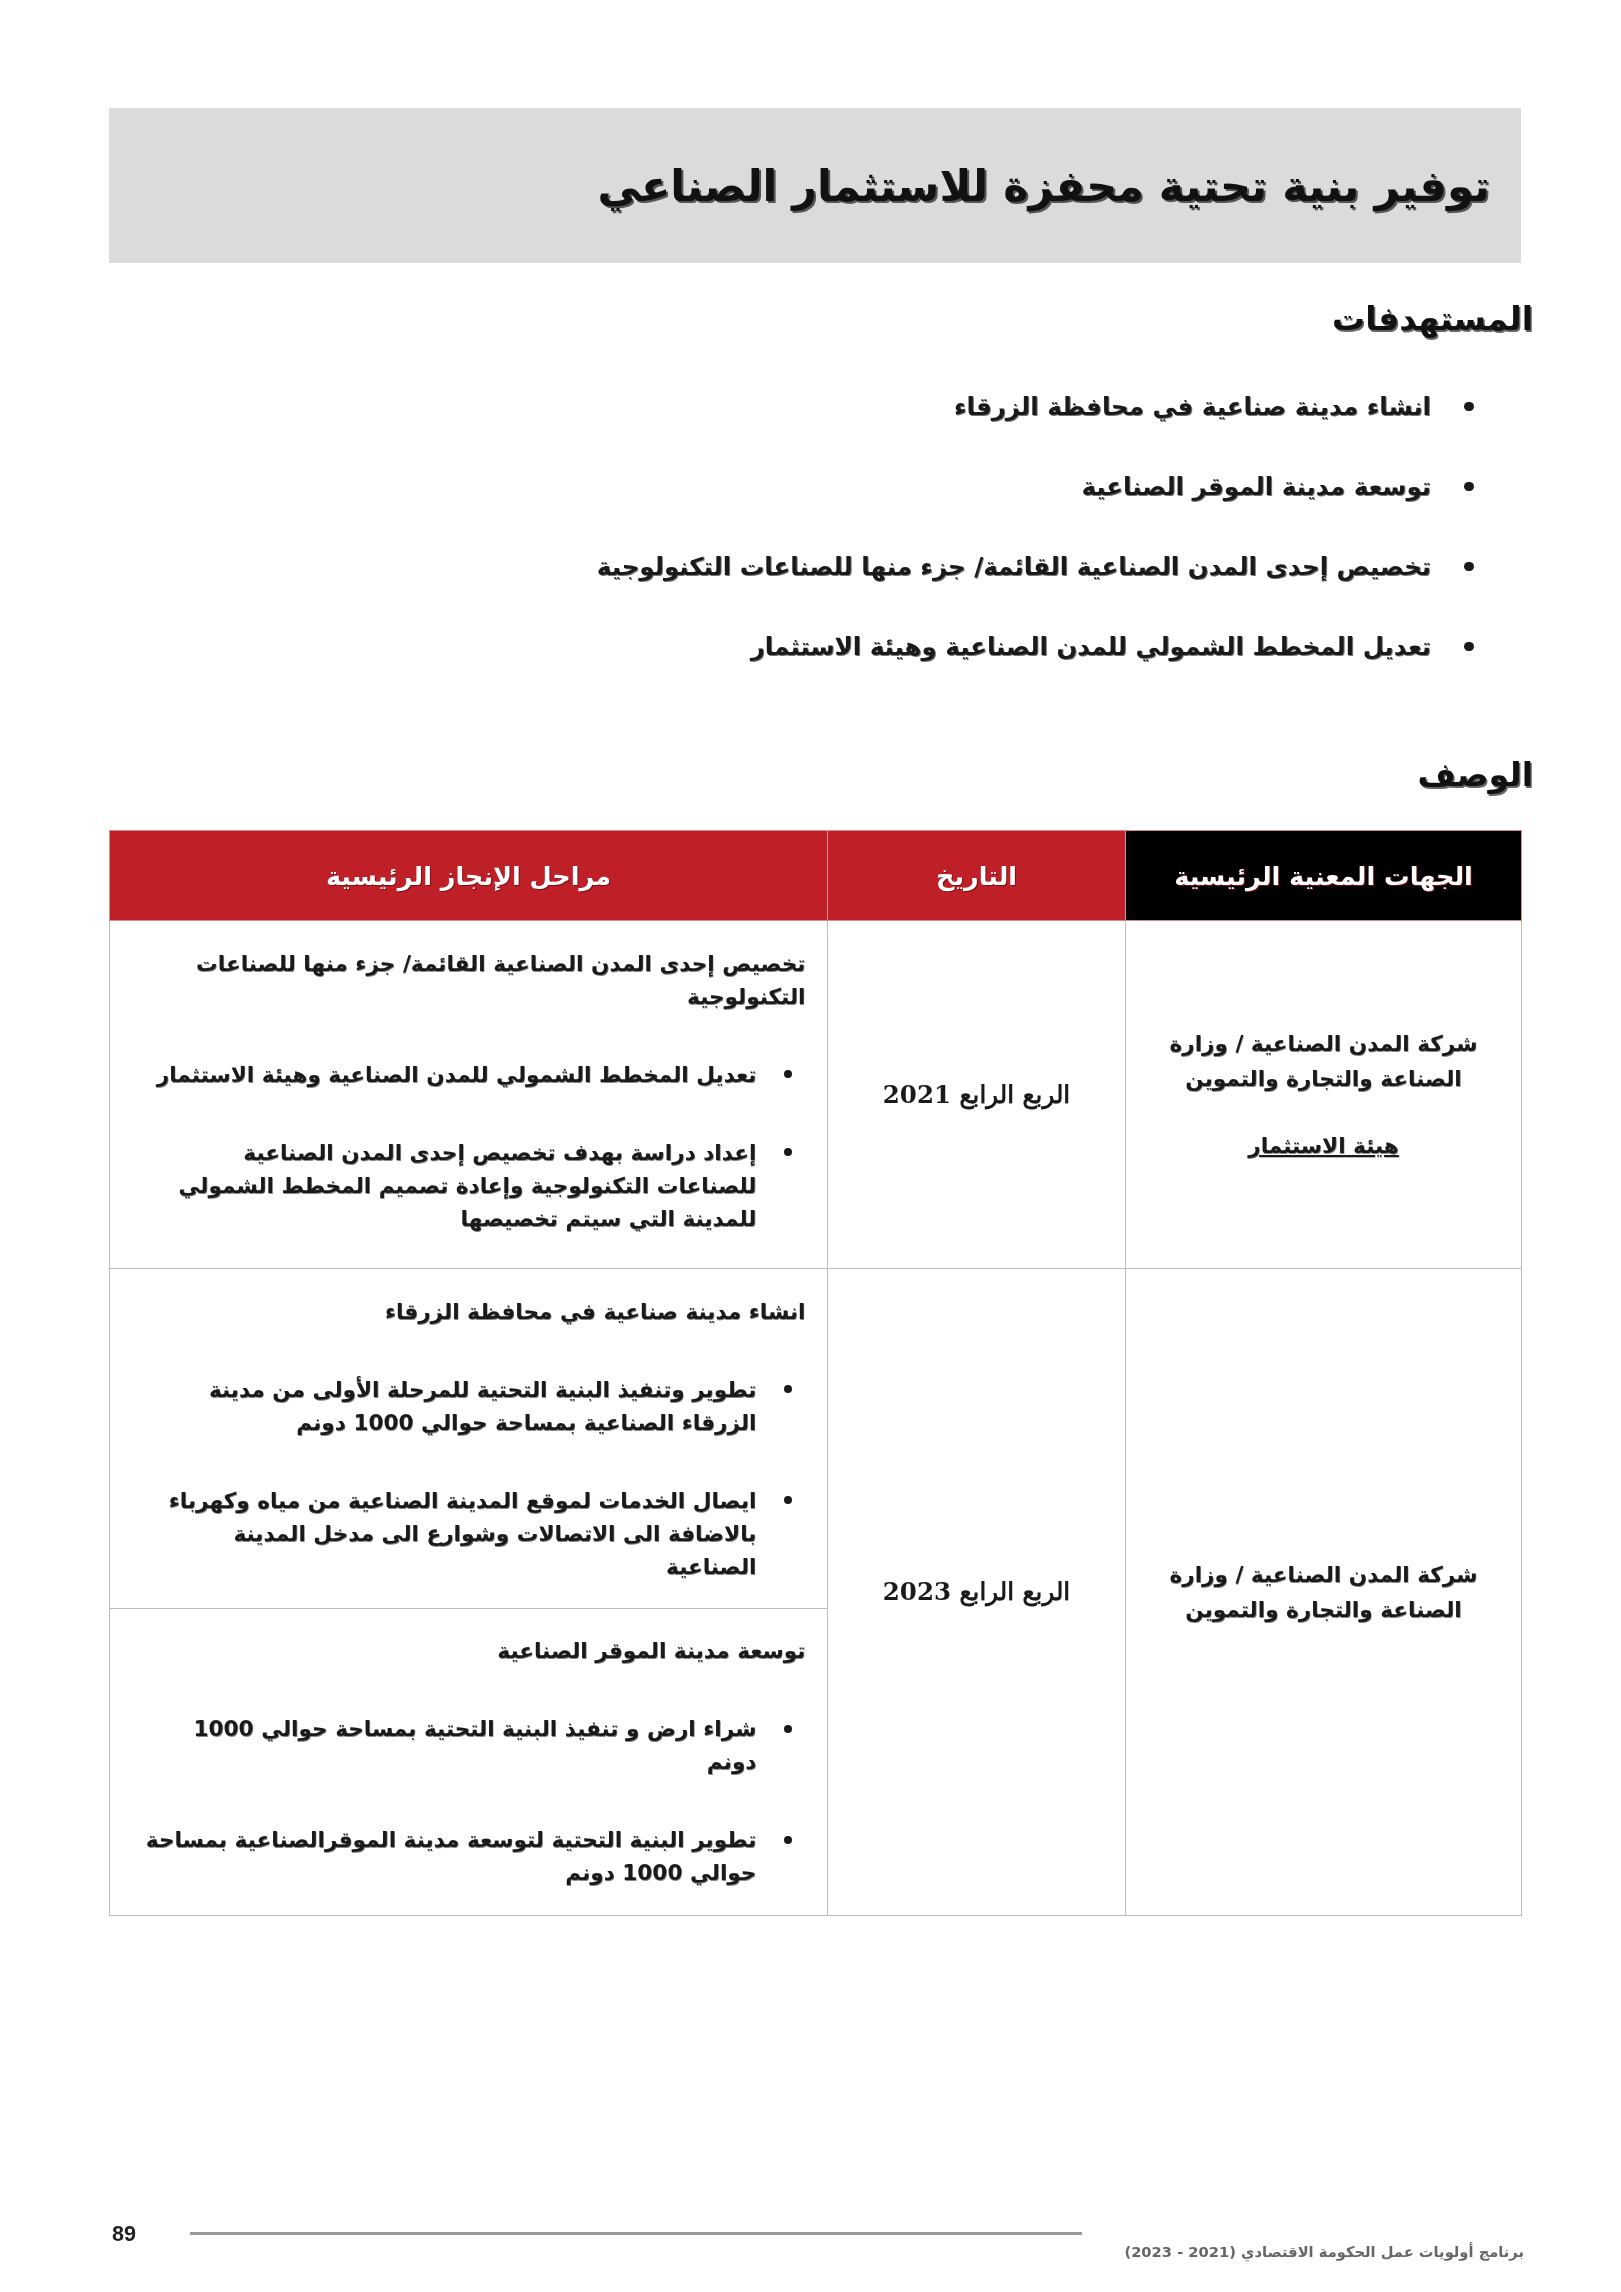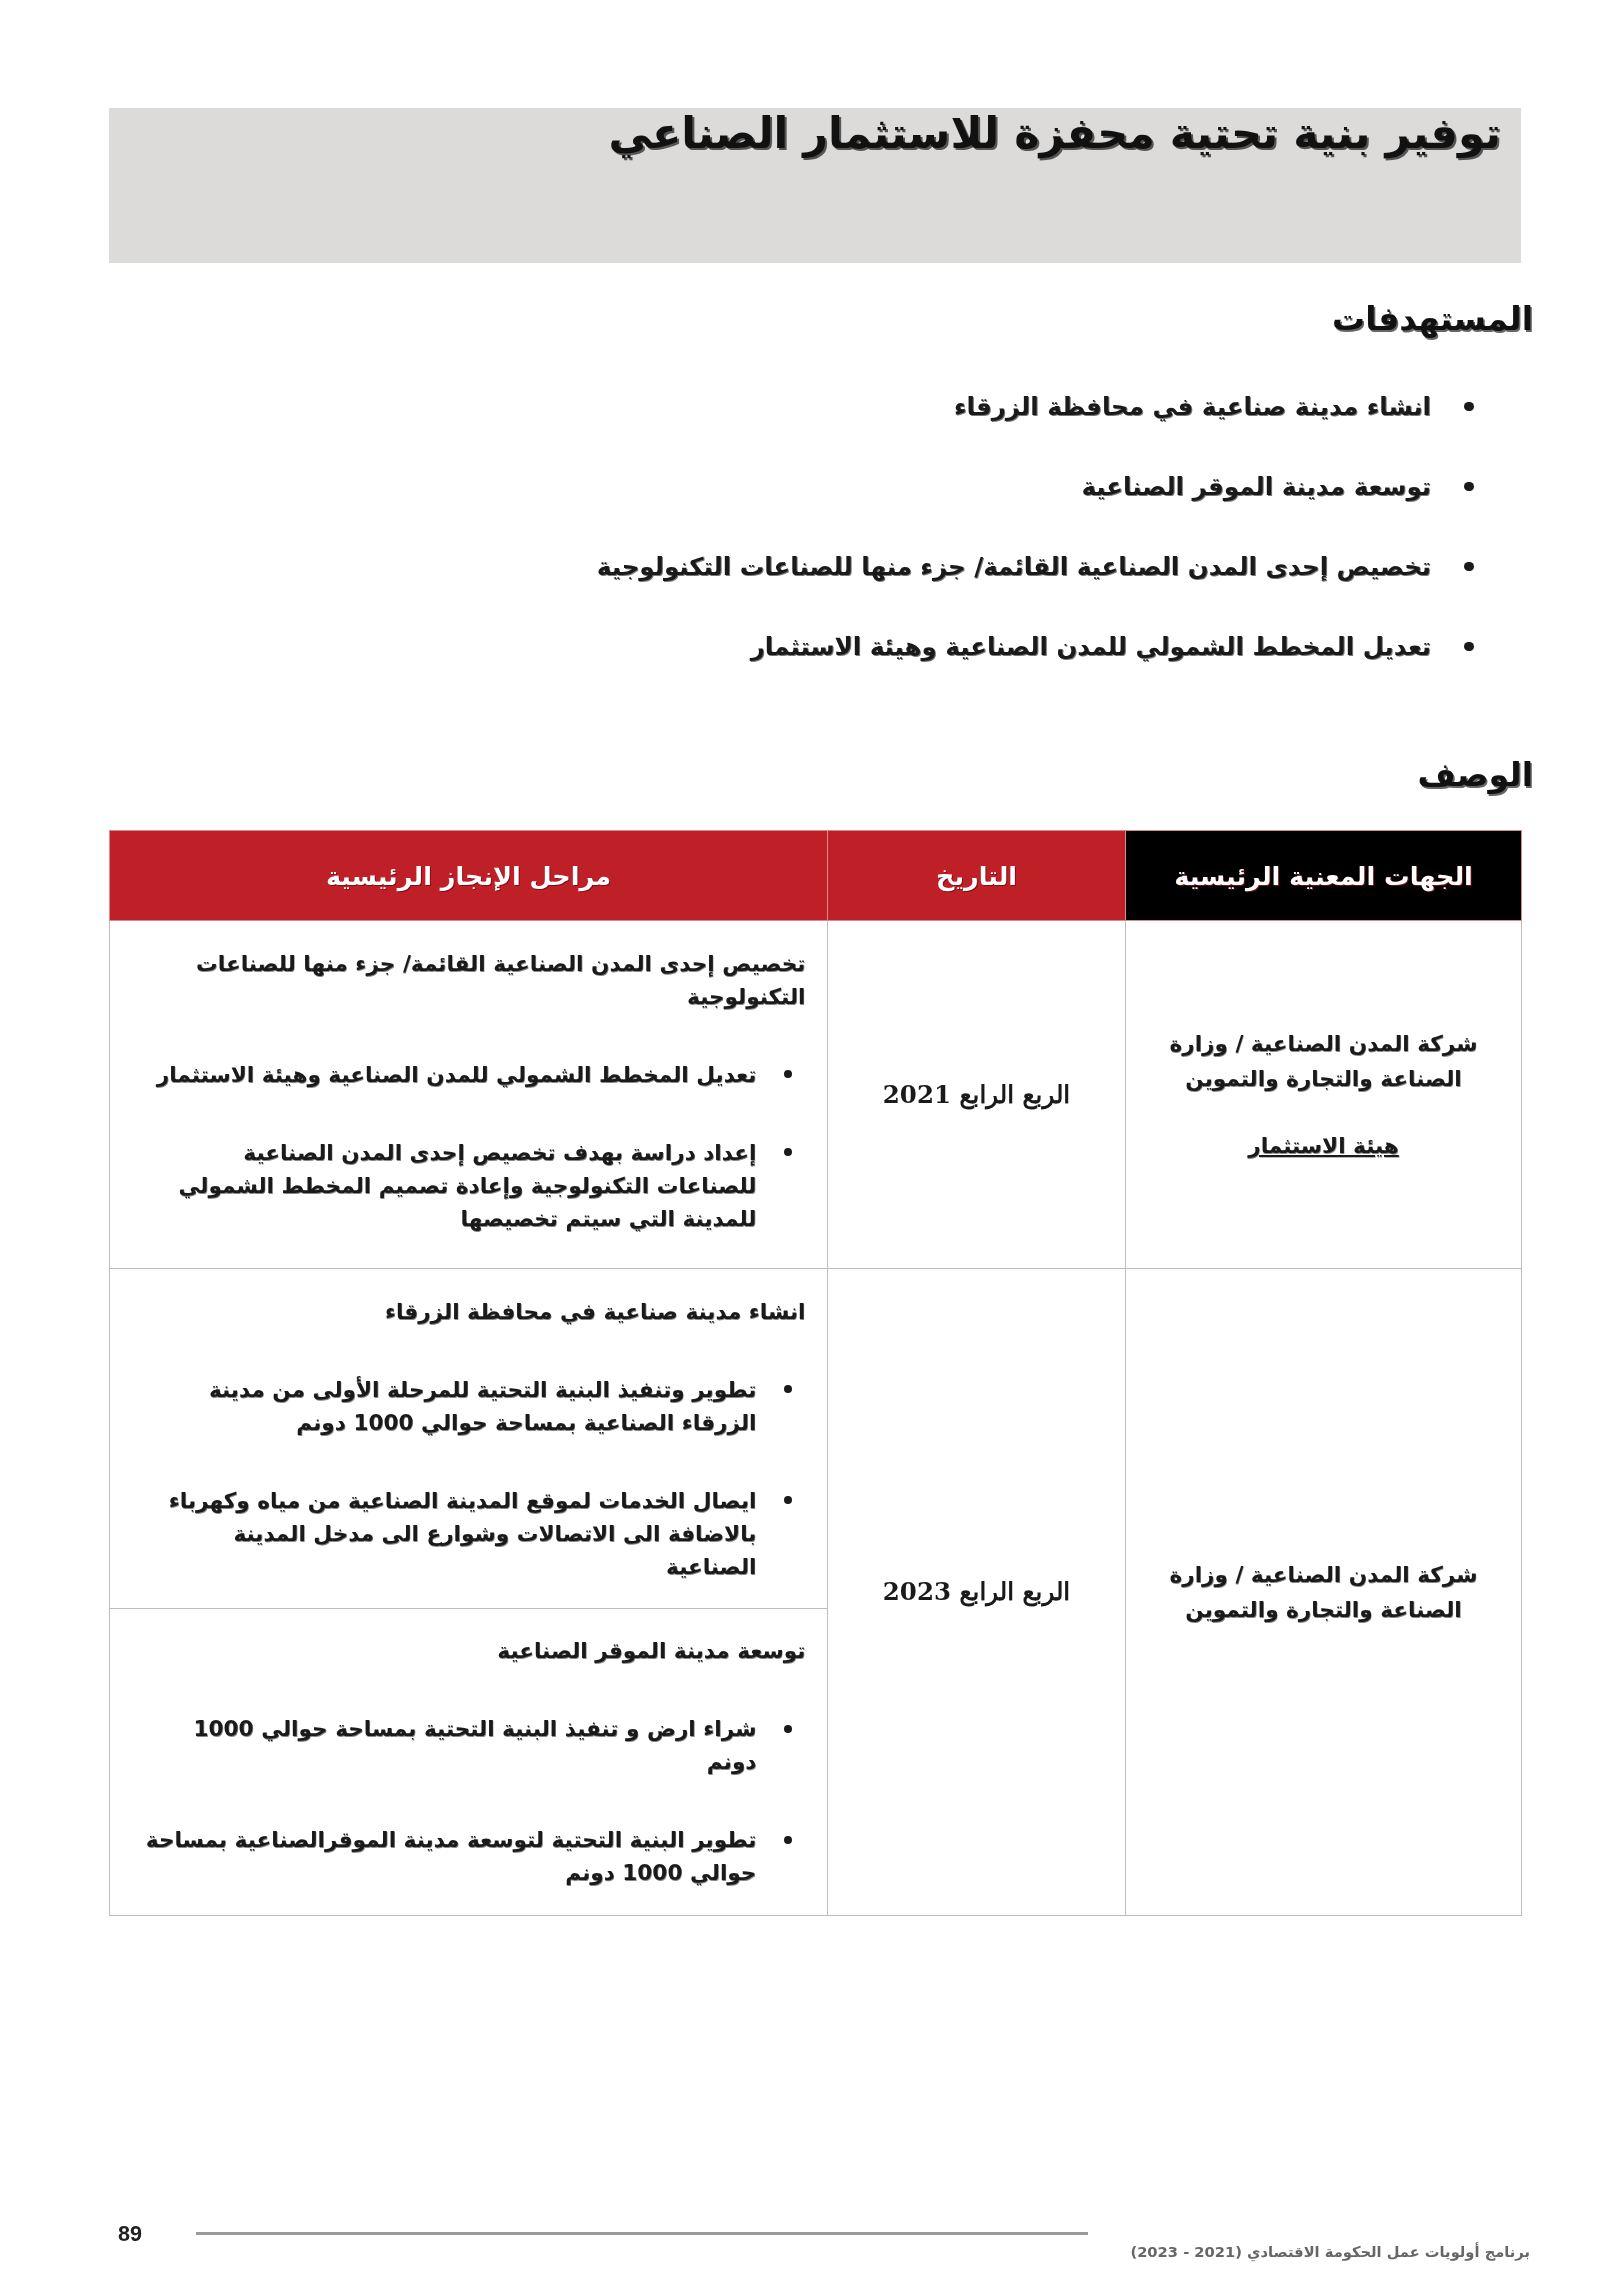--- a/index.html
+++ b/index.html
@@ -17,22 +17,23 @@
       height: 2293px;
     }
     .title-banner {
       position: absolute;
       left: 109px;
       top: 108px;
       width: 1412px;
       height: 155px;
       background: #dcdbda;
       display: flex;
+      align-items: center;
       justify-content: flex-start;
-      padding-right: 20px;
+      padding-right: 31px;
     }
     .title-banner h1 {
       font-size: 43px;
       font-weight: bold;
       color: #111;
       text-shadow: 2px 2px 0 #555;
       letter-spacing: 0;
     }
     .section-heading {
       position: absolute;
@@ -140,21 +141,21 @@
     .ms-list li:last-child { margin-bottom: 7.8px; }
     .ms-list .bullet {
       right: 13.7px;
       top: 12.7px;
       width: 7.8px;
       height: 7.8px;
     }
 
     .footer {
       position: absolute;
-      left: 118px;
+      left: 112px;
       top: 2219px;
       width: 1412px;
       height: 29px;
       display: flex;
       align-items: center;
       direction: ltr;
     }
     .page-number {
       font-size: 21.6px;
       font-weight: bold;

